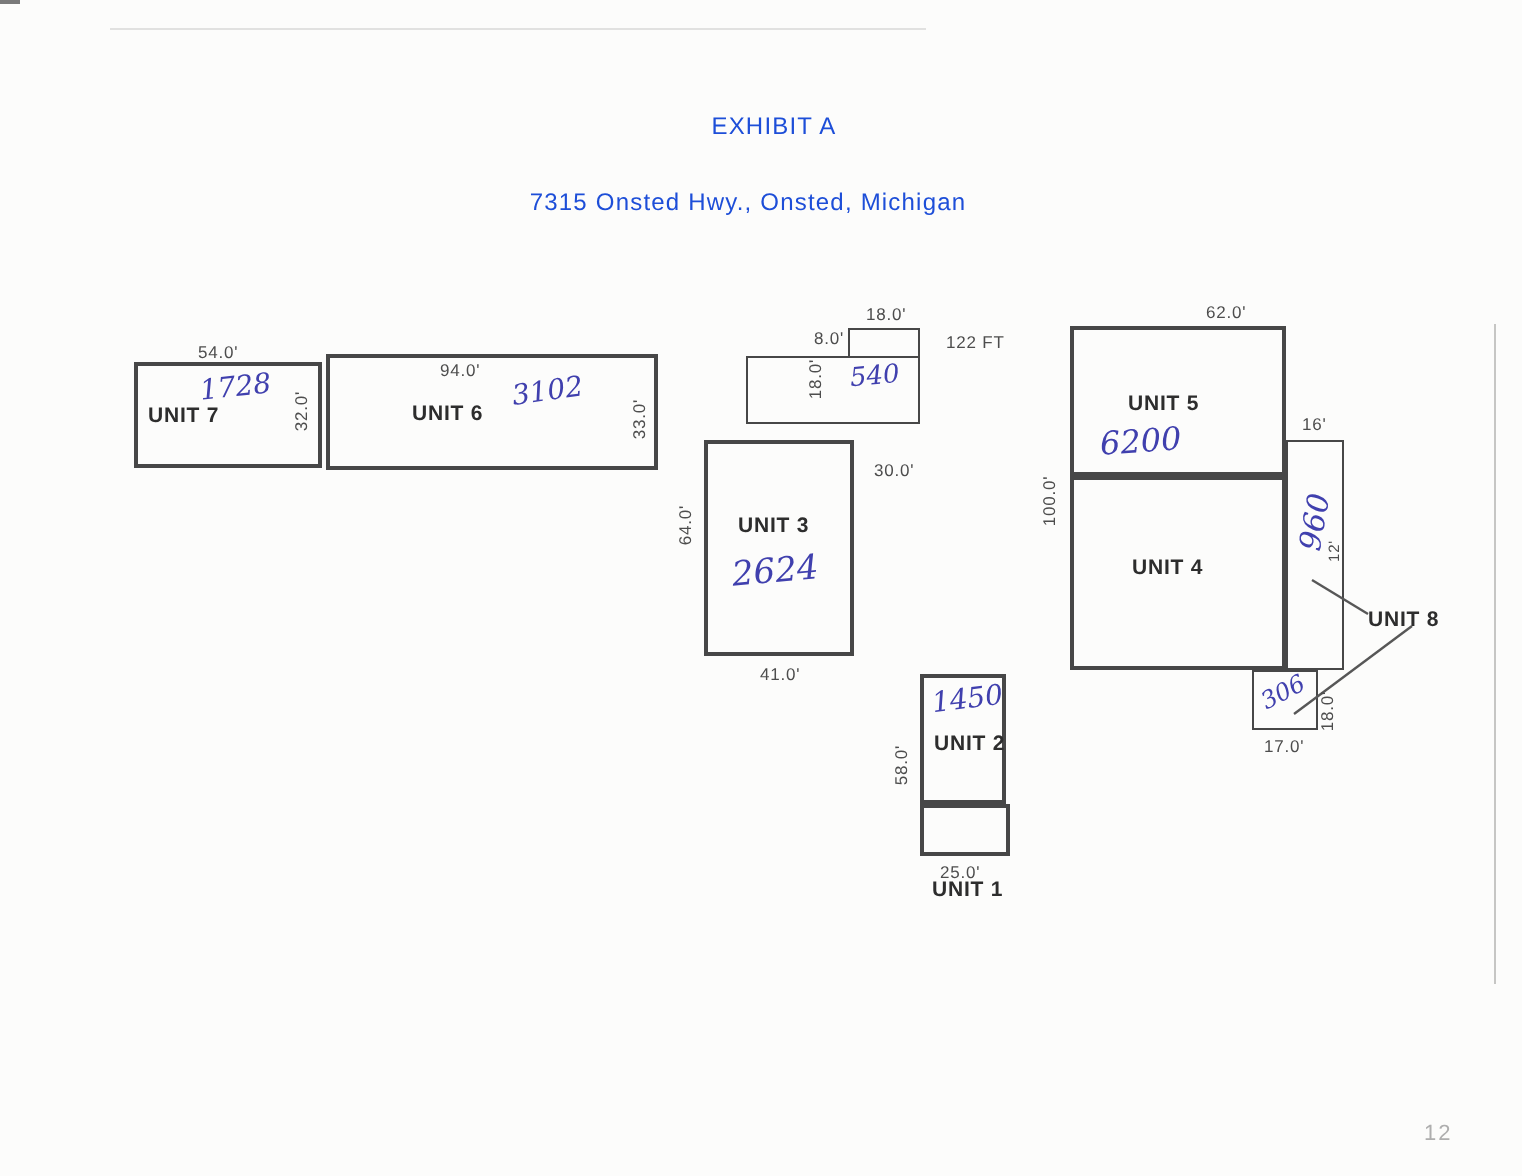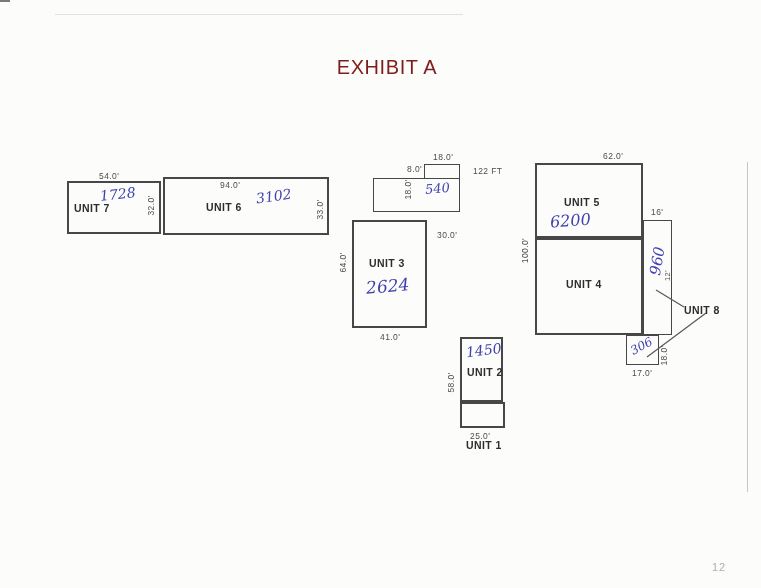--- a/index.html
+++ b/index.html
@@ -5,21 +5,21 @@
   html,body{margin:0;padding:0;background:#e8e8e8;}
   #page{
     position:relative;
     width:761px;height:588px;
     background:#fcfcfb;
     overflow:hidden;
     font-family:"Liberation Sans",sans-serif;
   }
   .title{
     position:absolute;text-align:center;
-    color:#7f1d1d;font-size:20px;letter-spacing:.6px;
+    color:#1d4ed8;font-size:12px;letter-spacing:.6px;
   }
   .unit-box{
     position:absolute;
     border:2px solid #474747;
     background:transparent;
     box-sizing:border-box;
   }
   .unit-box.thin{border-width:1.5px;}
   .unit-name{
     position:absolute;
@@ -55,20 +55,21 @@
 <body>
 
 <div id="page">
 
   <div class="artifact" style="left:0;top:0;width:10px;height:2px;background:#7a7a7a;"></div>
   <div class="artifact" style="left:55px;top:14px;width:408px;height:1px;background:#e1e1e0;"></div>
   <div class="artifact" style="left:747px;top:162px;width:1px;height:330px;background:#c6c6c4;"></div>
   <div class="pagenum" style="left:712px;top:561px;">12</div>
 
   <div class="title" style="left:287px;top:56px;width:200px;">EXHIBIT A</div>
+  <div class="title" style="left:224px;top:94px;width:300px;">7315 Onsted Hwy., Onsted, Michigan</div>
 
   <div class="unit-box" style="left:67px;top:181px;width:94px;height:53px;"></div>
   <div class="dim" style="left:99px;top:171px;">54.0'</div>
   <div class="hand" style="left:100px;top:186px;font-size:14px;transform:rotate(-6deg);">1728</div>
   <div class="unit-name" style="left:74px;top:202px;">UNIT 7</div>
   <div class="vdim" style="left:133px;top:200px;">32.0'</div>
 
   <div class="unit-box" style="left:163px;top:177px;width:166px;height:58px;"></div>
   <div class="dim" style="left:220px;top:180px;">94.0'</div>
   <div class="hand" style="left:256px;top:188px;font-size:14px;transform:rotate(-8deg);">3102</div>

